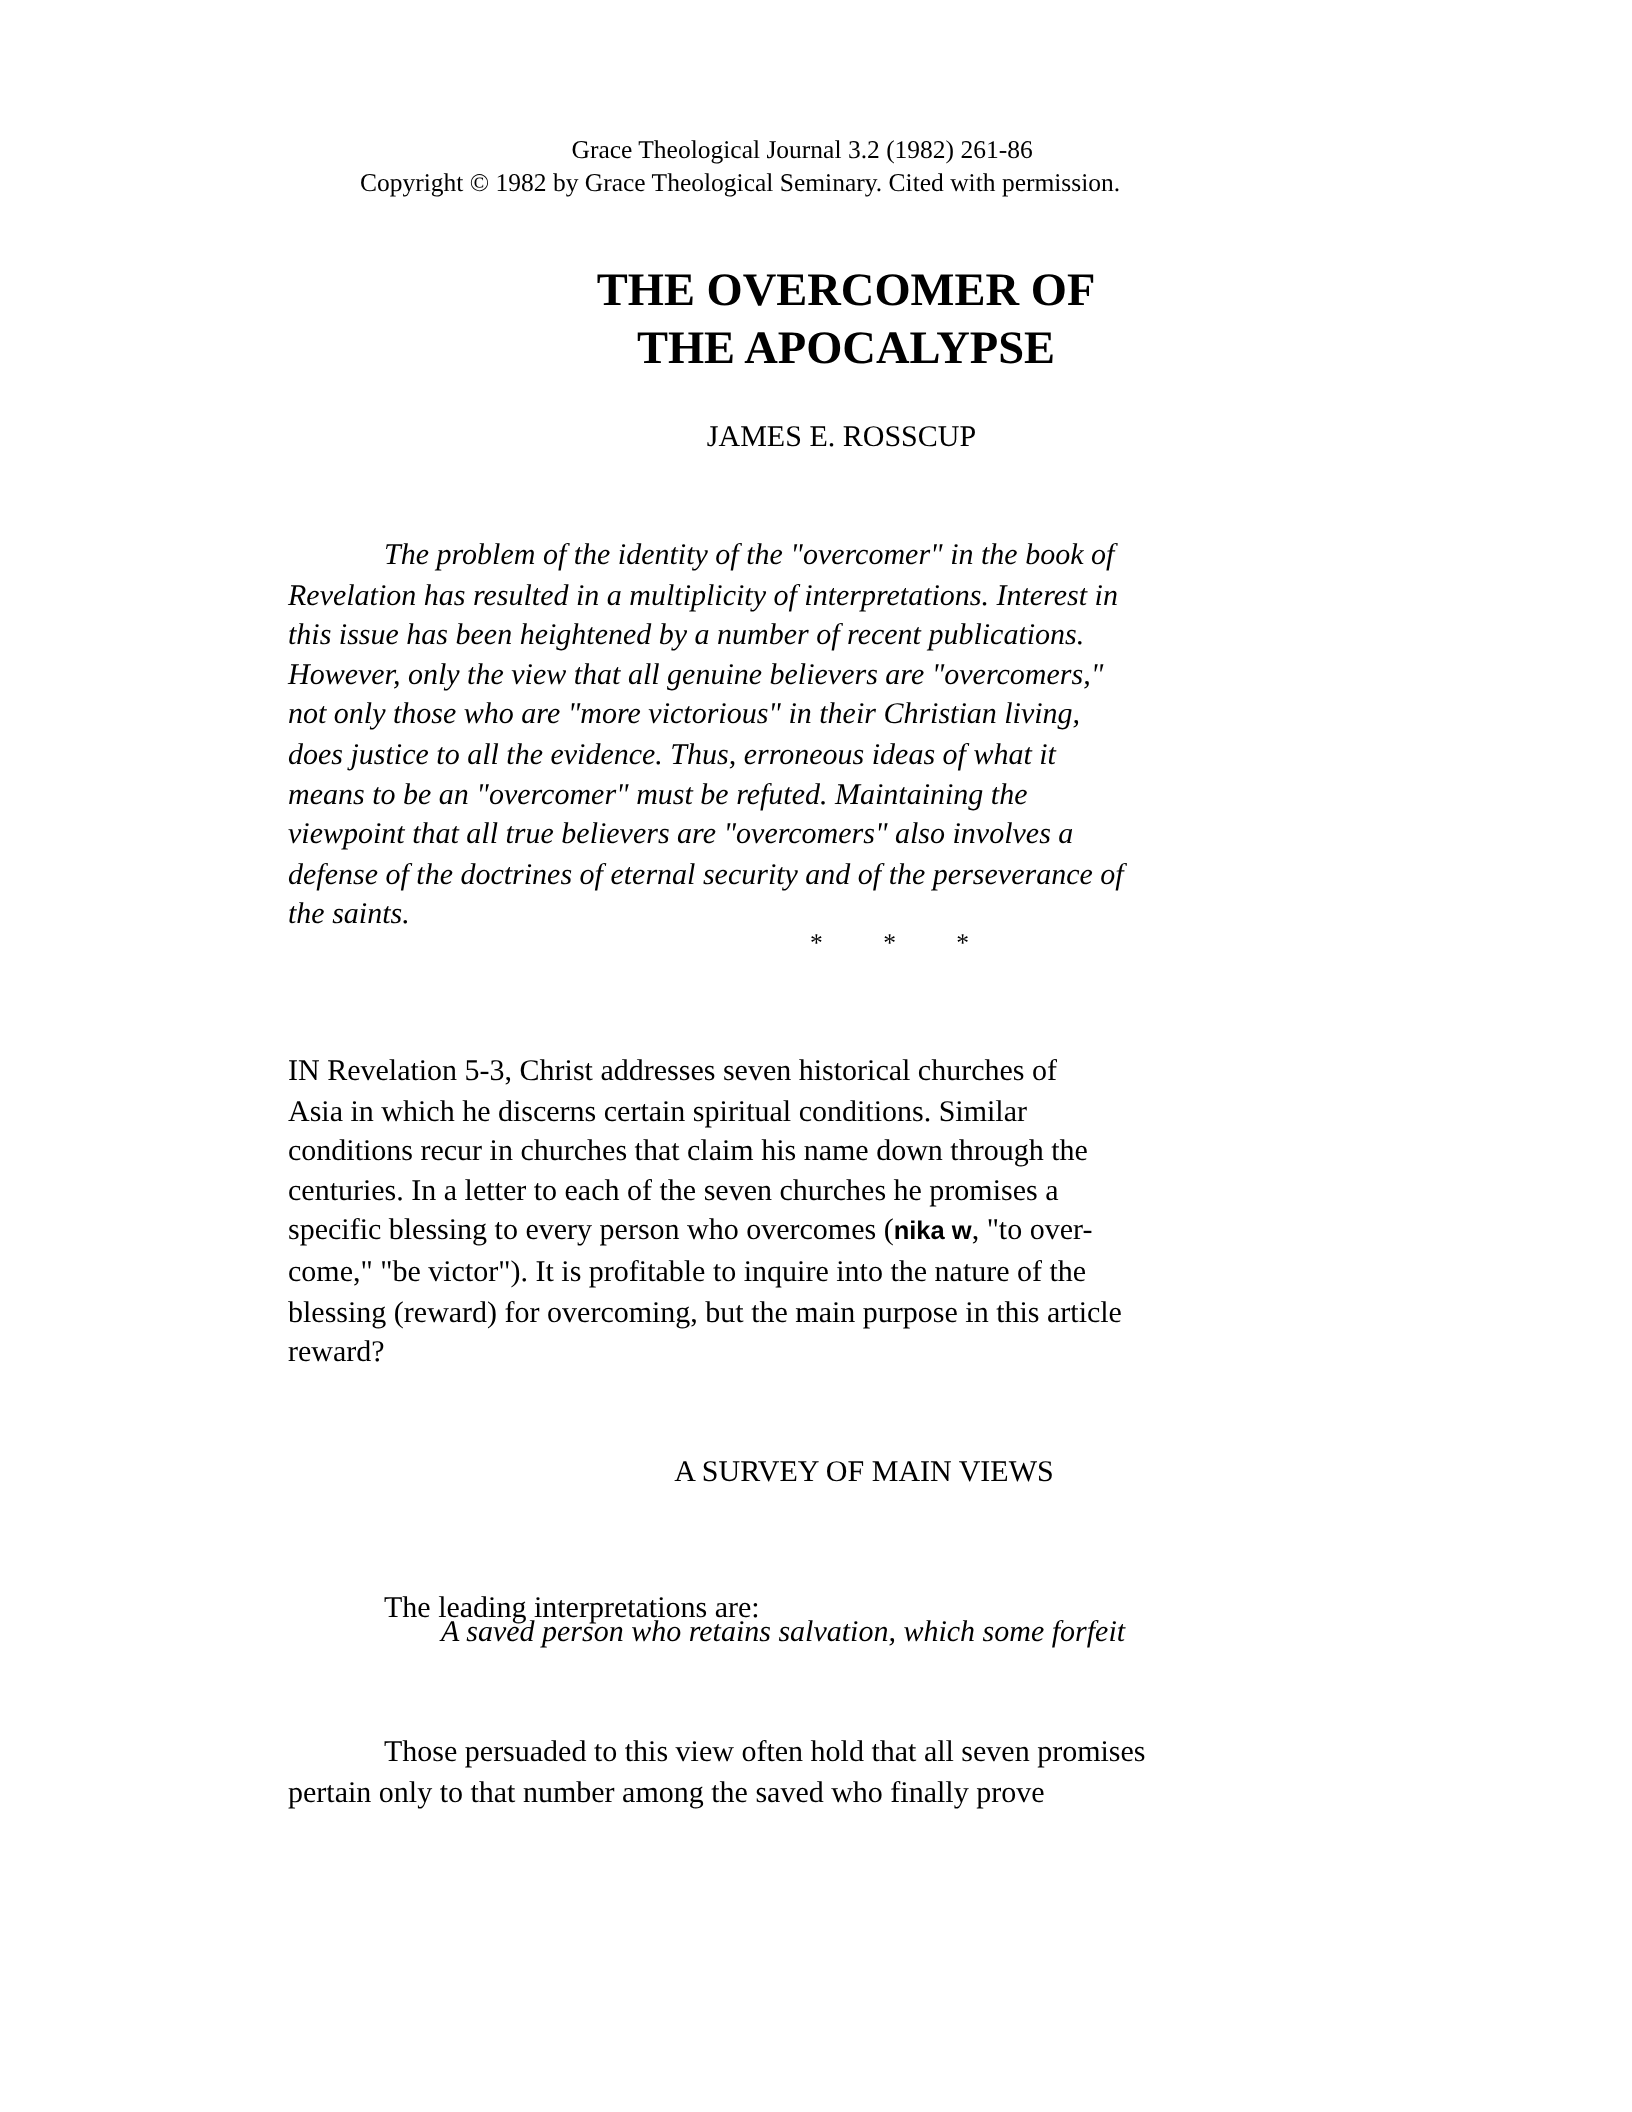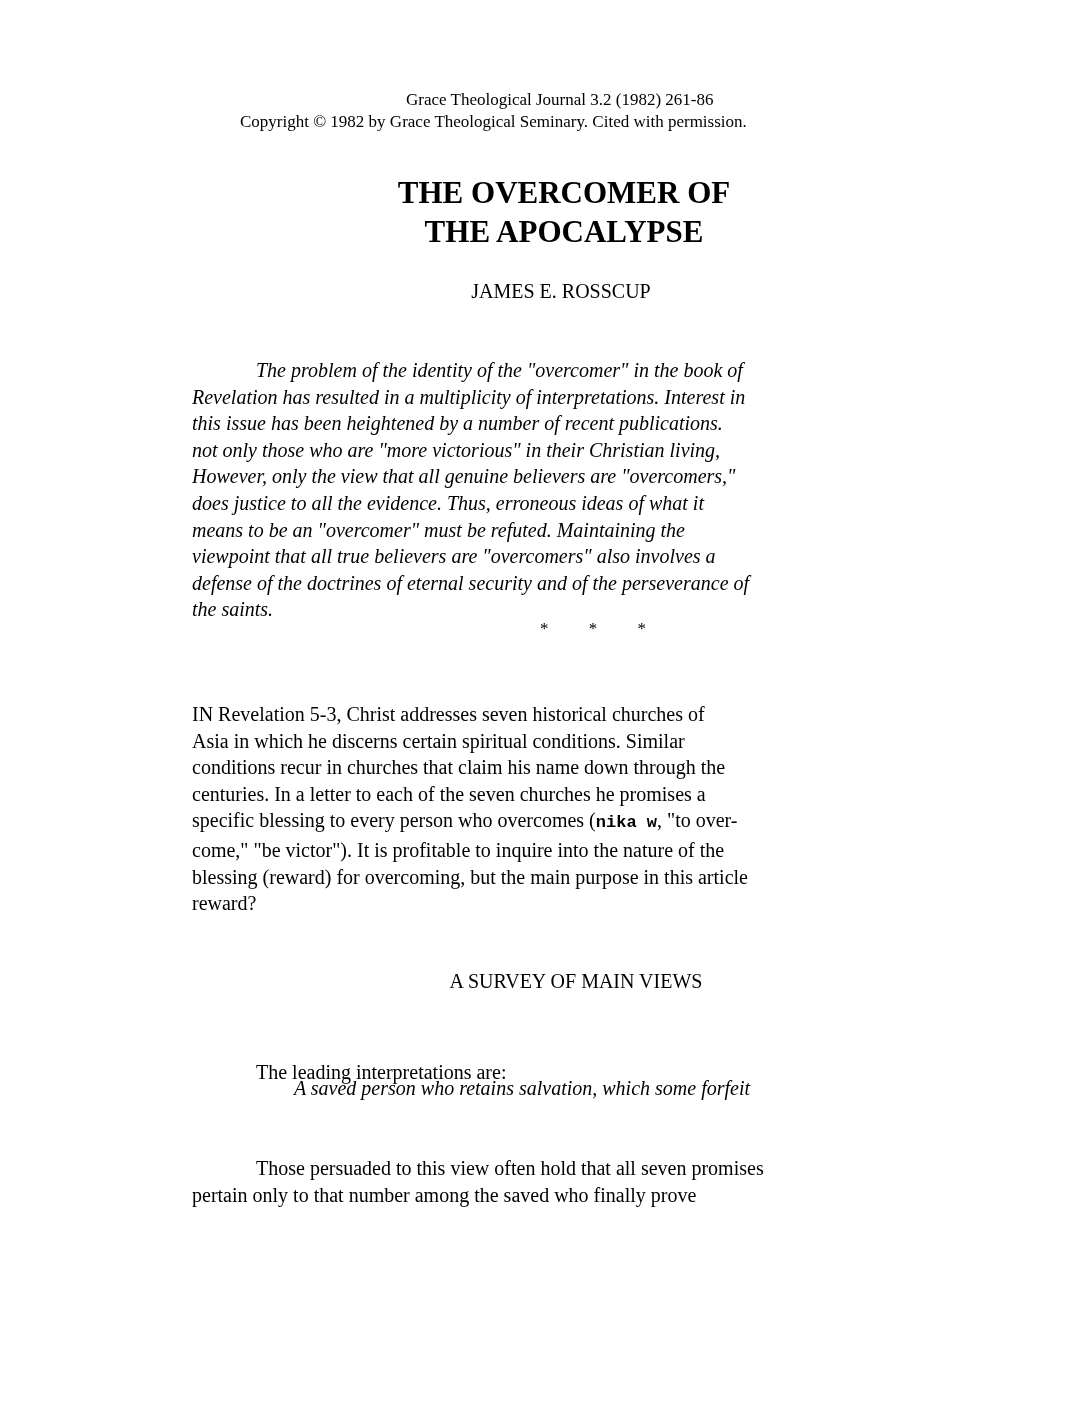--- a/index.html
+++ b/index.html
@@ -25,21 +25,21 @@
     .journal-header {
       position: absolute;
       left: 0;
       width: 1088px;
       text-align: center;
       font-size: 17px;
       line-height: 22px;
     }
     .journal-header .line1 {
       position: absolute;
-      left: 406px;
+      left: 381px;
       top: 89px;
       white-space: nowrap;
     }
     .journal-header .line2 {
       position: absolute;
       left: 240px;
       top: 111px;
       white-space: nowrap;
     }
     .title {
@@ -86,21 +86,21 @@
       left: 540px;
       font-size: 17px;
       letter-spacing: 18px;
       white-space: nowrap;
     }
     .body-para {
       top: 701px;
     }
     .greek {
       font-weight: bold;
-      font-family: Liberation Mono, monospace;
+      font-family: Liberation Sans, sans-serif;
       font-size: 17px;
     }
     em { font-style: italic; }
     .section-heading {
       position: absolute;
       left: 0;
       width: 1152px;
       top: 968px;
       text-align: center;
       font-size: 20px;
@@ -130,22 +130,22 @@
 
   <div class="title l1">THE OVERCOMER OF</div>
   <div class="title l2">THE APOCALYPSE</div>
 
   <div class="author">JAMES E. ROSSCUP</div>
 
   <div class="text-block abstract">
     <span class="line indent">The problem of the identity of the "overcomer" in the book of</span>
     <span class="line">Revelation has resulted in a multiplicity of interpretations. Interest in</span>
     <span class="line">this issue has been heightened by a number of recent publications.</span>
+    <span class="line">However, only the view that all genuine believers are "overcomers,"</span>
     <span class="line">not only those who are "more victorious" in their Christian living,</span>
-    <span class="line">However, only the view that all genuine believers are "overcomers,"</span>
     <span class="line">does justice to all the evidence. Thus, erroneous ideas of what it</span>
     <span class="line">means to be an "overcomer" must be refuted. Maintaining the</span>
     <span class="line">viewpoint that all true believers are "overcomers" also involves a</span>
     <span class="line">defense of the doctrines of eternal security and of the perseverance of</span>
     <span class="line">the saints.</span>
   </div>
 
   <div class="asterisks">* * *</div>
 
   <div class="text-block body-para">

